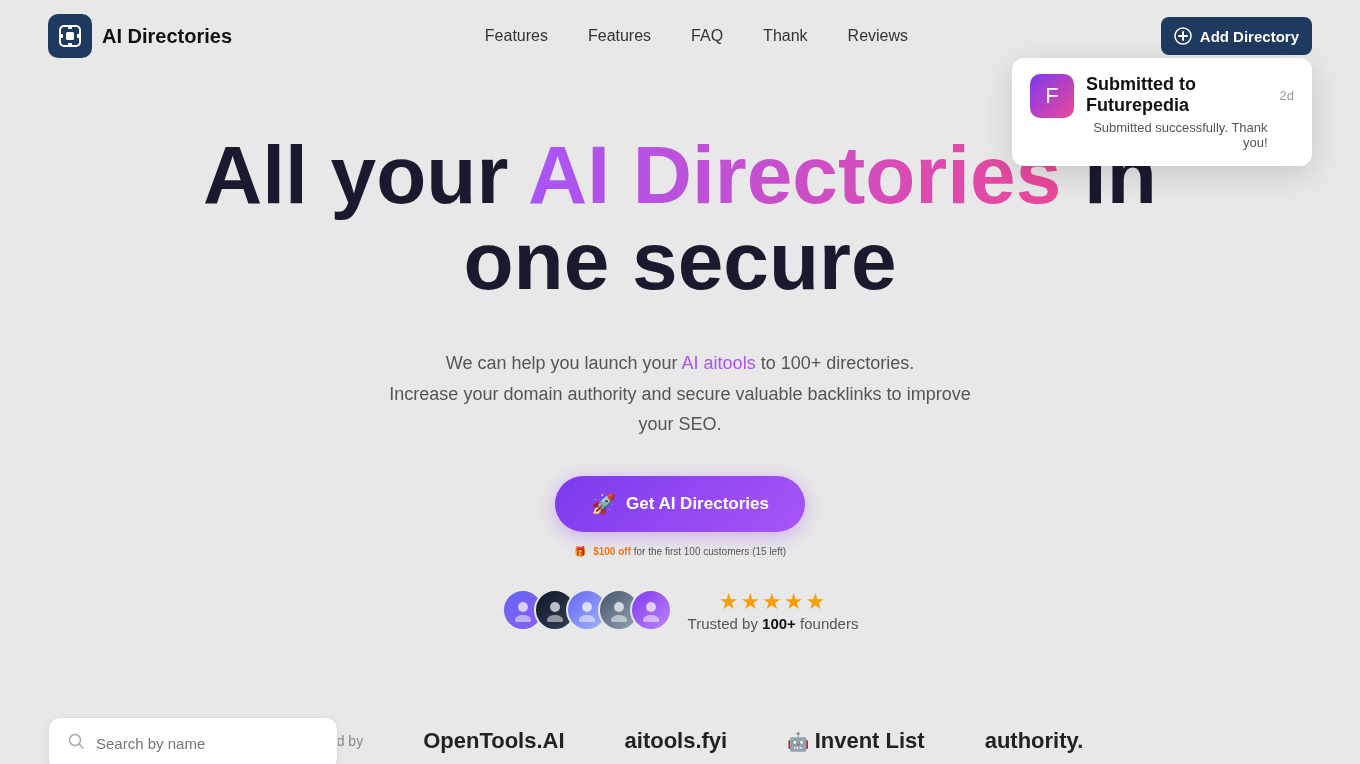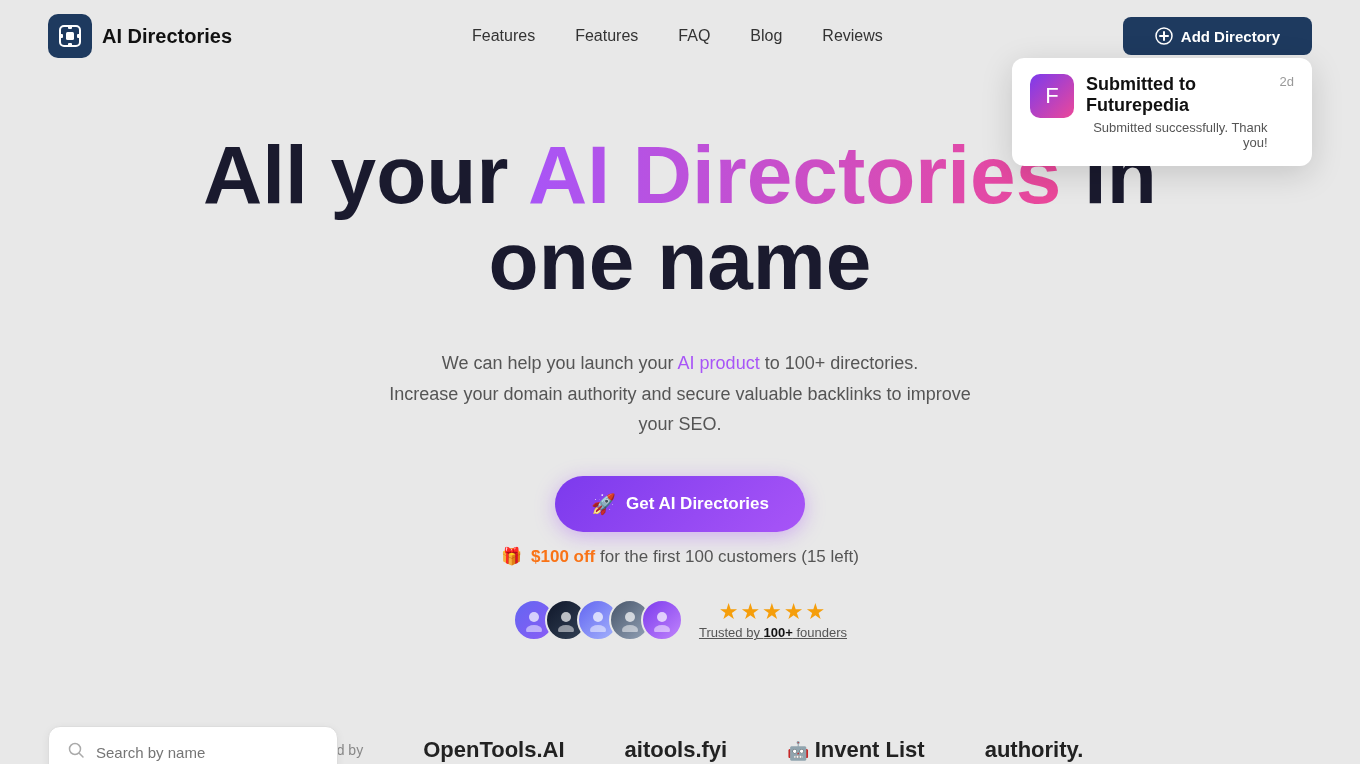--- a/index.html
+++ b/index.html
@@ -58,21 +58,21 @@
       text-align: center;
     }
     .nav-add-btn {
       display: flex;
       align-items: center;
       gap: 8px;
       background: #1e3a5f;
       color: #fff;
       border: none;
       border-radius: 8px;
-      padding: 10px 32px;
+      padding: 10px 13px;
       font-size: 15px;
       font-weight: 600;
       cursor: pointer;
     }
 
     
     .notification-popup {
       position: absolute;
       top: 58px;
       right: 48px;
@@ -109,21 +109,21 @@
     }
     .notif-body {
       font-size: 13px;
       color: #555;
       text-align: right;
     }
     .notif-time {
       font-size: 13px;
       color: #999;
       white-space: nowrap;
-      margin-top: 0;
+      margin-top: 14px;
     }
 
     
     .hero {
       text-align: center;
       padding: 60px 20px 40px;
     }
     .hero-headline {
       font-size: 82px;
       font-weight: 800;
@@ -166,21 +166,21 @@
       padding: 16px 36px;
       font-size: 17px;
       font-weight: 700;
       cursor: pointer;
       box-shadow: 0 4px 20px rgba(168, 85, 247, 0.4);
     }
     .cta-rocket {
       font-size: 20px;
     }
     .cta-offer {
-      font-size: 17px;
+      font-size: 10px;
       color: #555;
     }
     .cta-offer .offer-price {
       color: #f97316;
       font-weight: 700;
     }
     .gift-icon { margin-right: 4px; }
 
     
     .social-proof {
@@ -212,23 +212,22 @@
     .avatar-3 { background: linear-gradient(135deg, #6366f1, #a5b4fc); }
     .avatar-4 { background: linear-gradient(135deg, #475569, #94a3b8); }
     .avatar-5 { background: linear-gradient(135deg, #7c3aed, #c084fc); }
 
     .stars {
       color: #f59e0b;
       font-size: 22px;
       letter-spacing: 2px;
     }
     .trust-text {
-      font-size: 13px;
+      font-size: 15px;
       color: #555;
-      text-decoration: underline;
     }
     .trust-text strong { color: #111; }
 
     
     .sponsors {
       display: flex;
       align-items: center;
       justify-content: center;
       gap: 60px;
       margin-top: 40px;
@@ -296,21 +295,21 @@
         <rect x="11" y="20" width="4" height="3" rx="1" fill="white"></rect>
       </svg>
     </div>
     <span class="nav-logo-text">AI Directories</span>
   </a>
 
   <ul class="nav-links">
     <li><a href="#">Features</a></li>
     <li><a href="#">Features</a></li>
     <li><a href="#">FAQ</a></li>
-    <li><a href="#">Blog</a></li>
+    <li><a href="#">Thank</a></li>
     <li><a href="#">Reviews</a></li>
   </ul>
 
   <button class="nav-add-btn">
     <svg width="18" height="18" viewBox="0 0 18 18" fill="none">
       <circle cx="9" cy="9" r="8" stroke="white" stroke-width="1.5" fill="none"></circle>
       <path d="M9 5v8M5 9h8" stroke="white" stroke-width="2" stroke-linecap="round"></path>
     </svg>
     <span>Add Directory</span>
   </button>
@@ -324,25 +323,25 @@
   </div>
   <div class="notif-time">2d</div>
 </div>
 
 <section class="hero">
   <h1 class="hero-headline">
     <span>All your</span>
     <span class="gradient-text">AI Directories</span>
     <span>in</span>
     <br>
-    <span>one name</span>
+    <span>one secure</span>
   </h1>
 
   <p class="hero-sub">
-    <span>We can help you launch your <span class="highlight">AI product</span> to 100+ directories.</span>
+    <span>We can help you launch your <span class="highlight">AI aitools</span> to 100+ directories.</span>
     <br>
     <span>Increase your domain authority and secure valuable backlinks to improve your SEO.</span>
   </p>
 
   <div class="cta-wrapper">
     <button class="cta-btn">
       <span class="cta-rocket">🚀</span>
       <span>Get AI Directories</span>
     </button>
     <div class="cta-offer">

